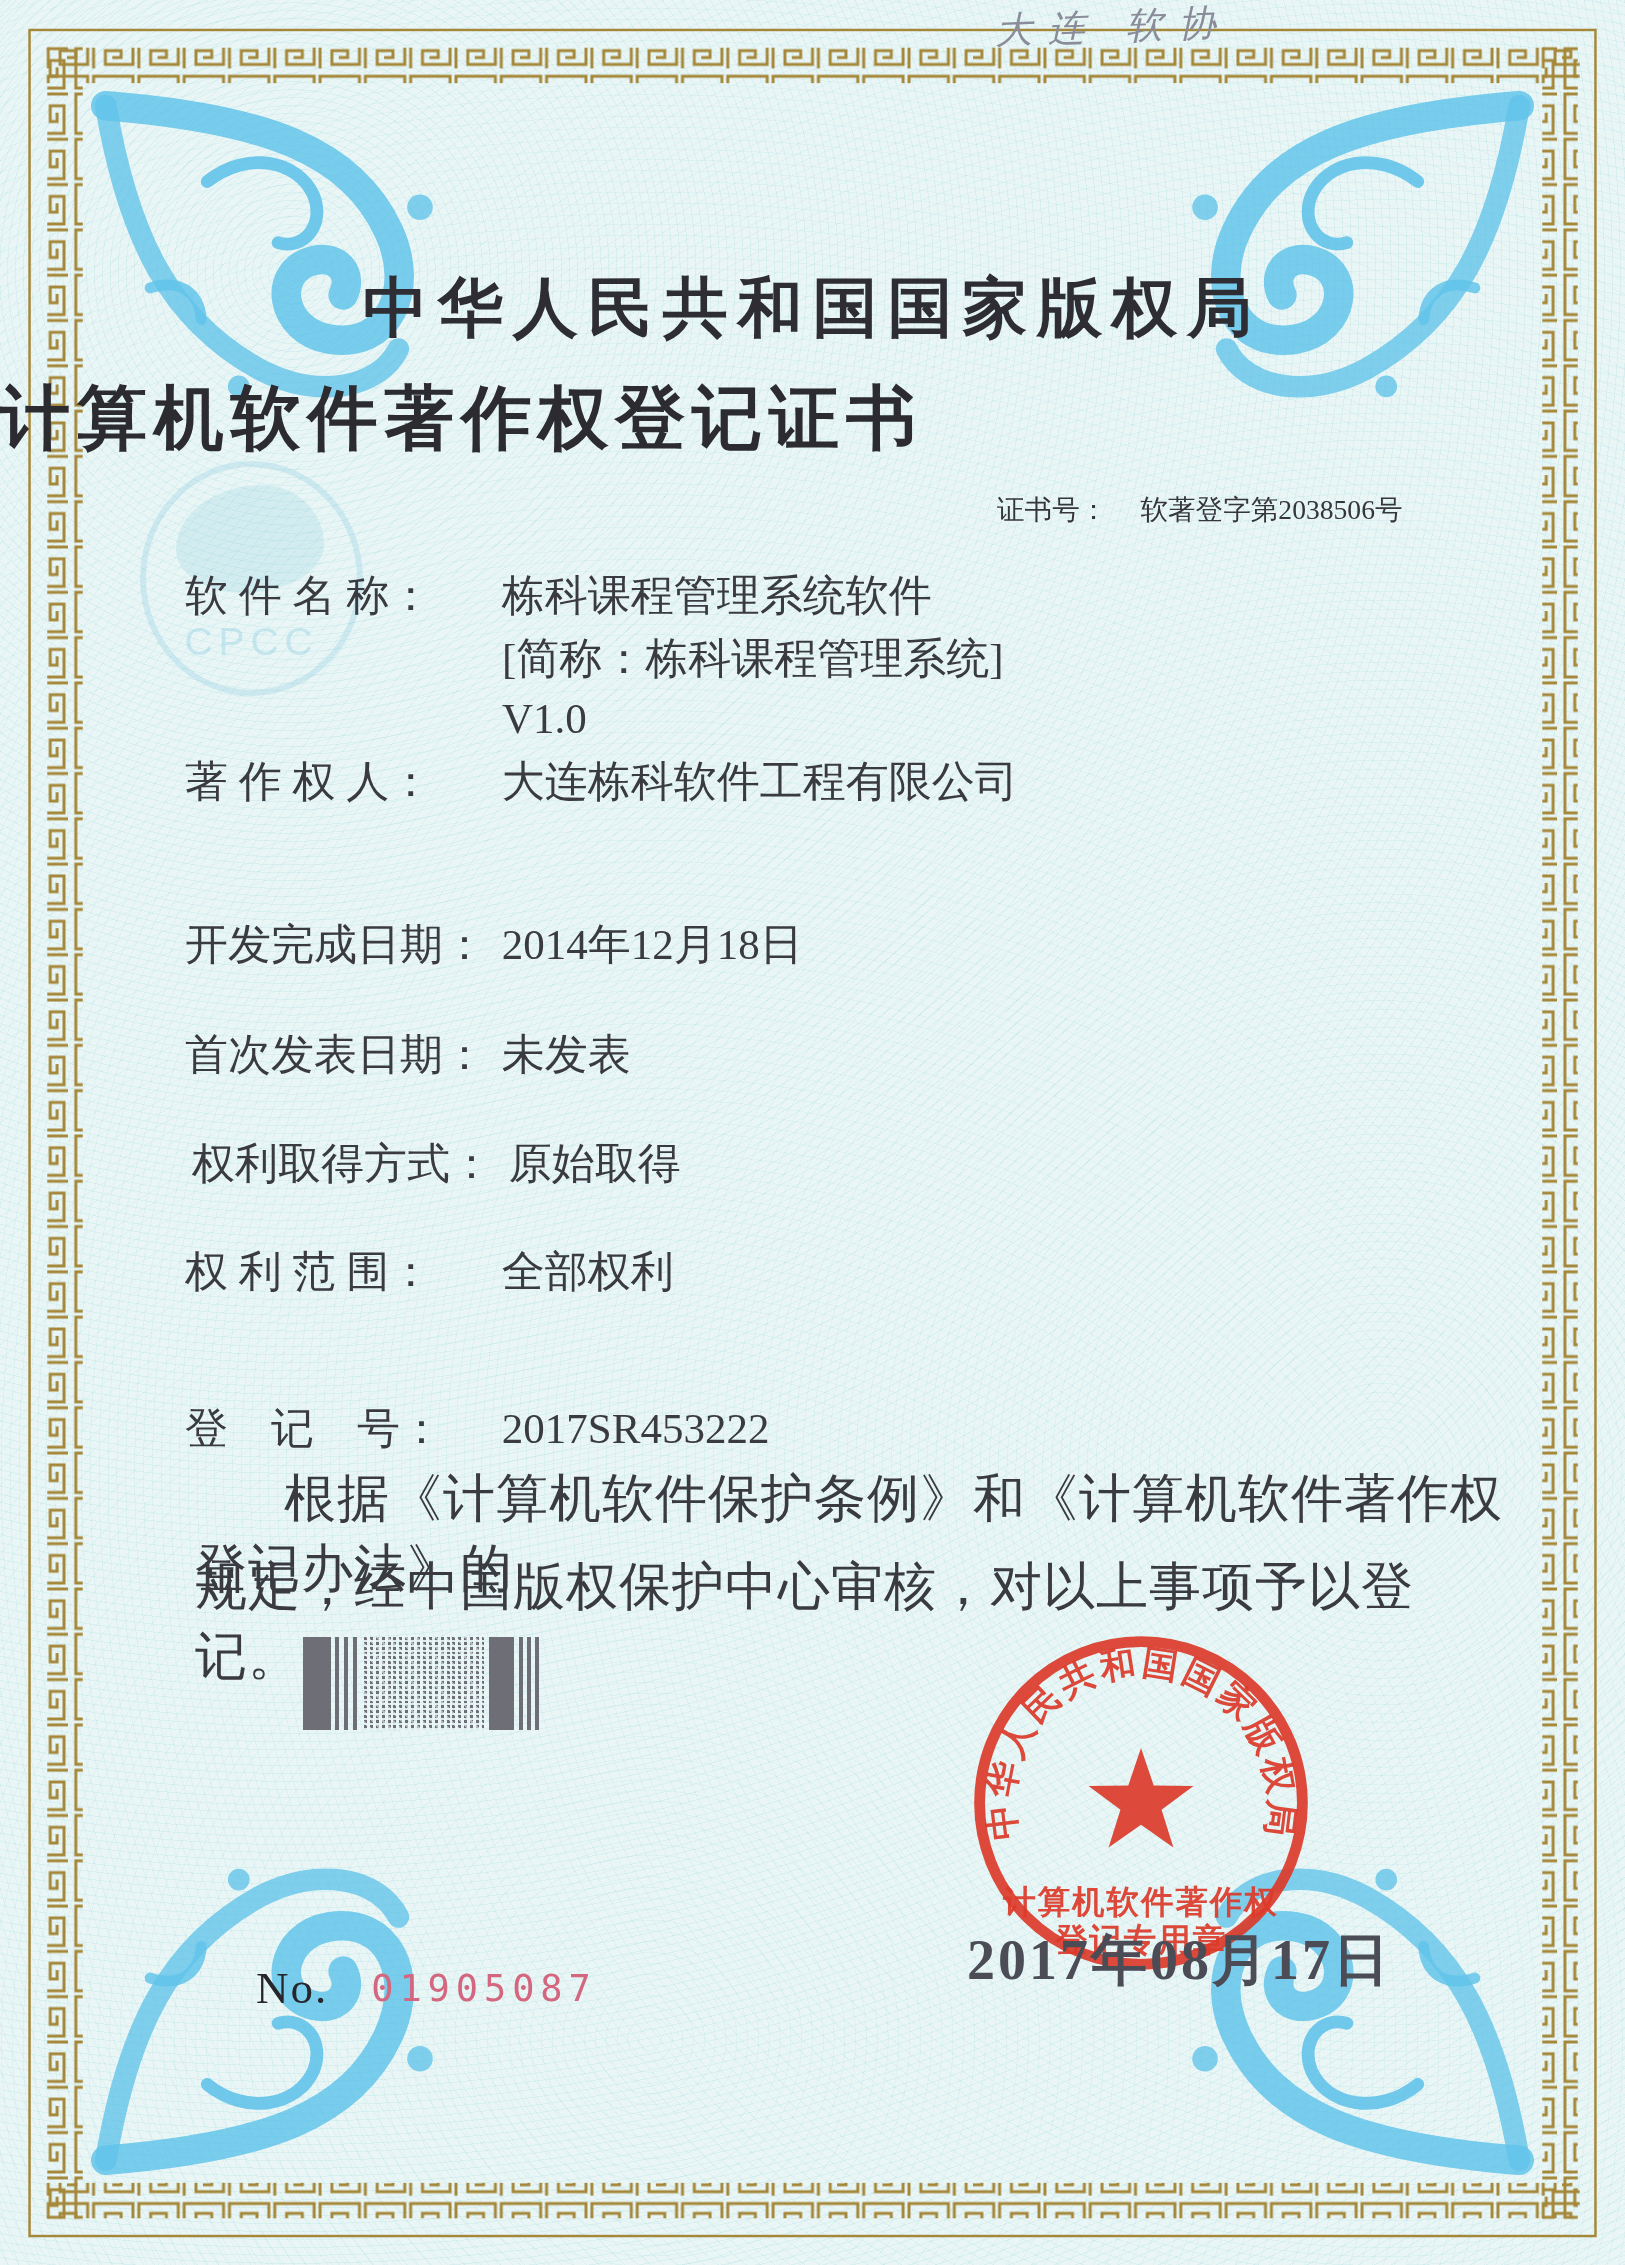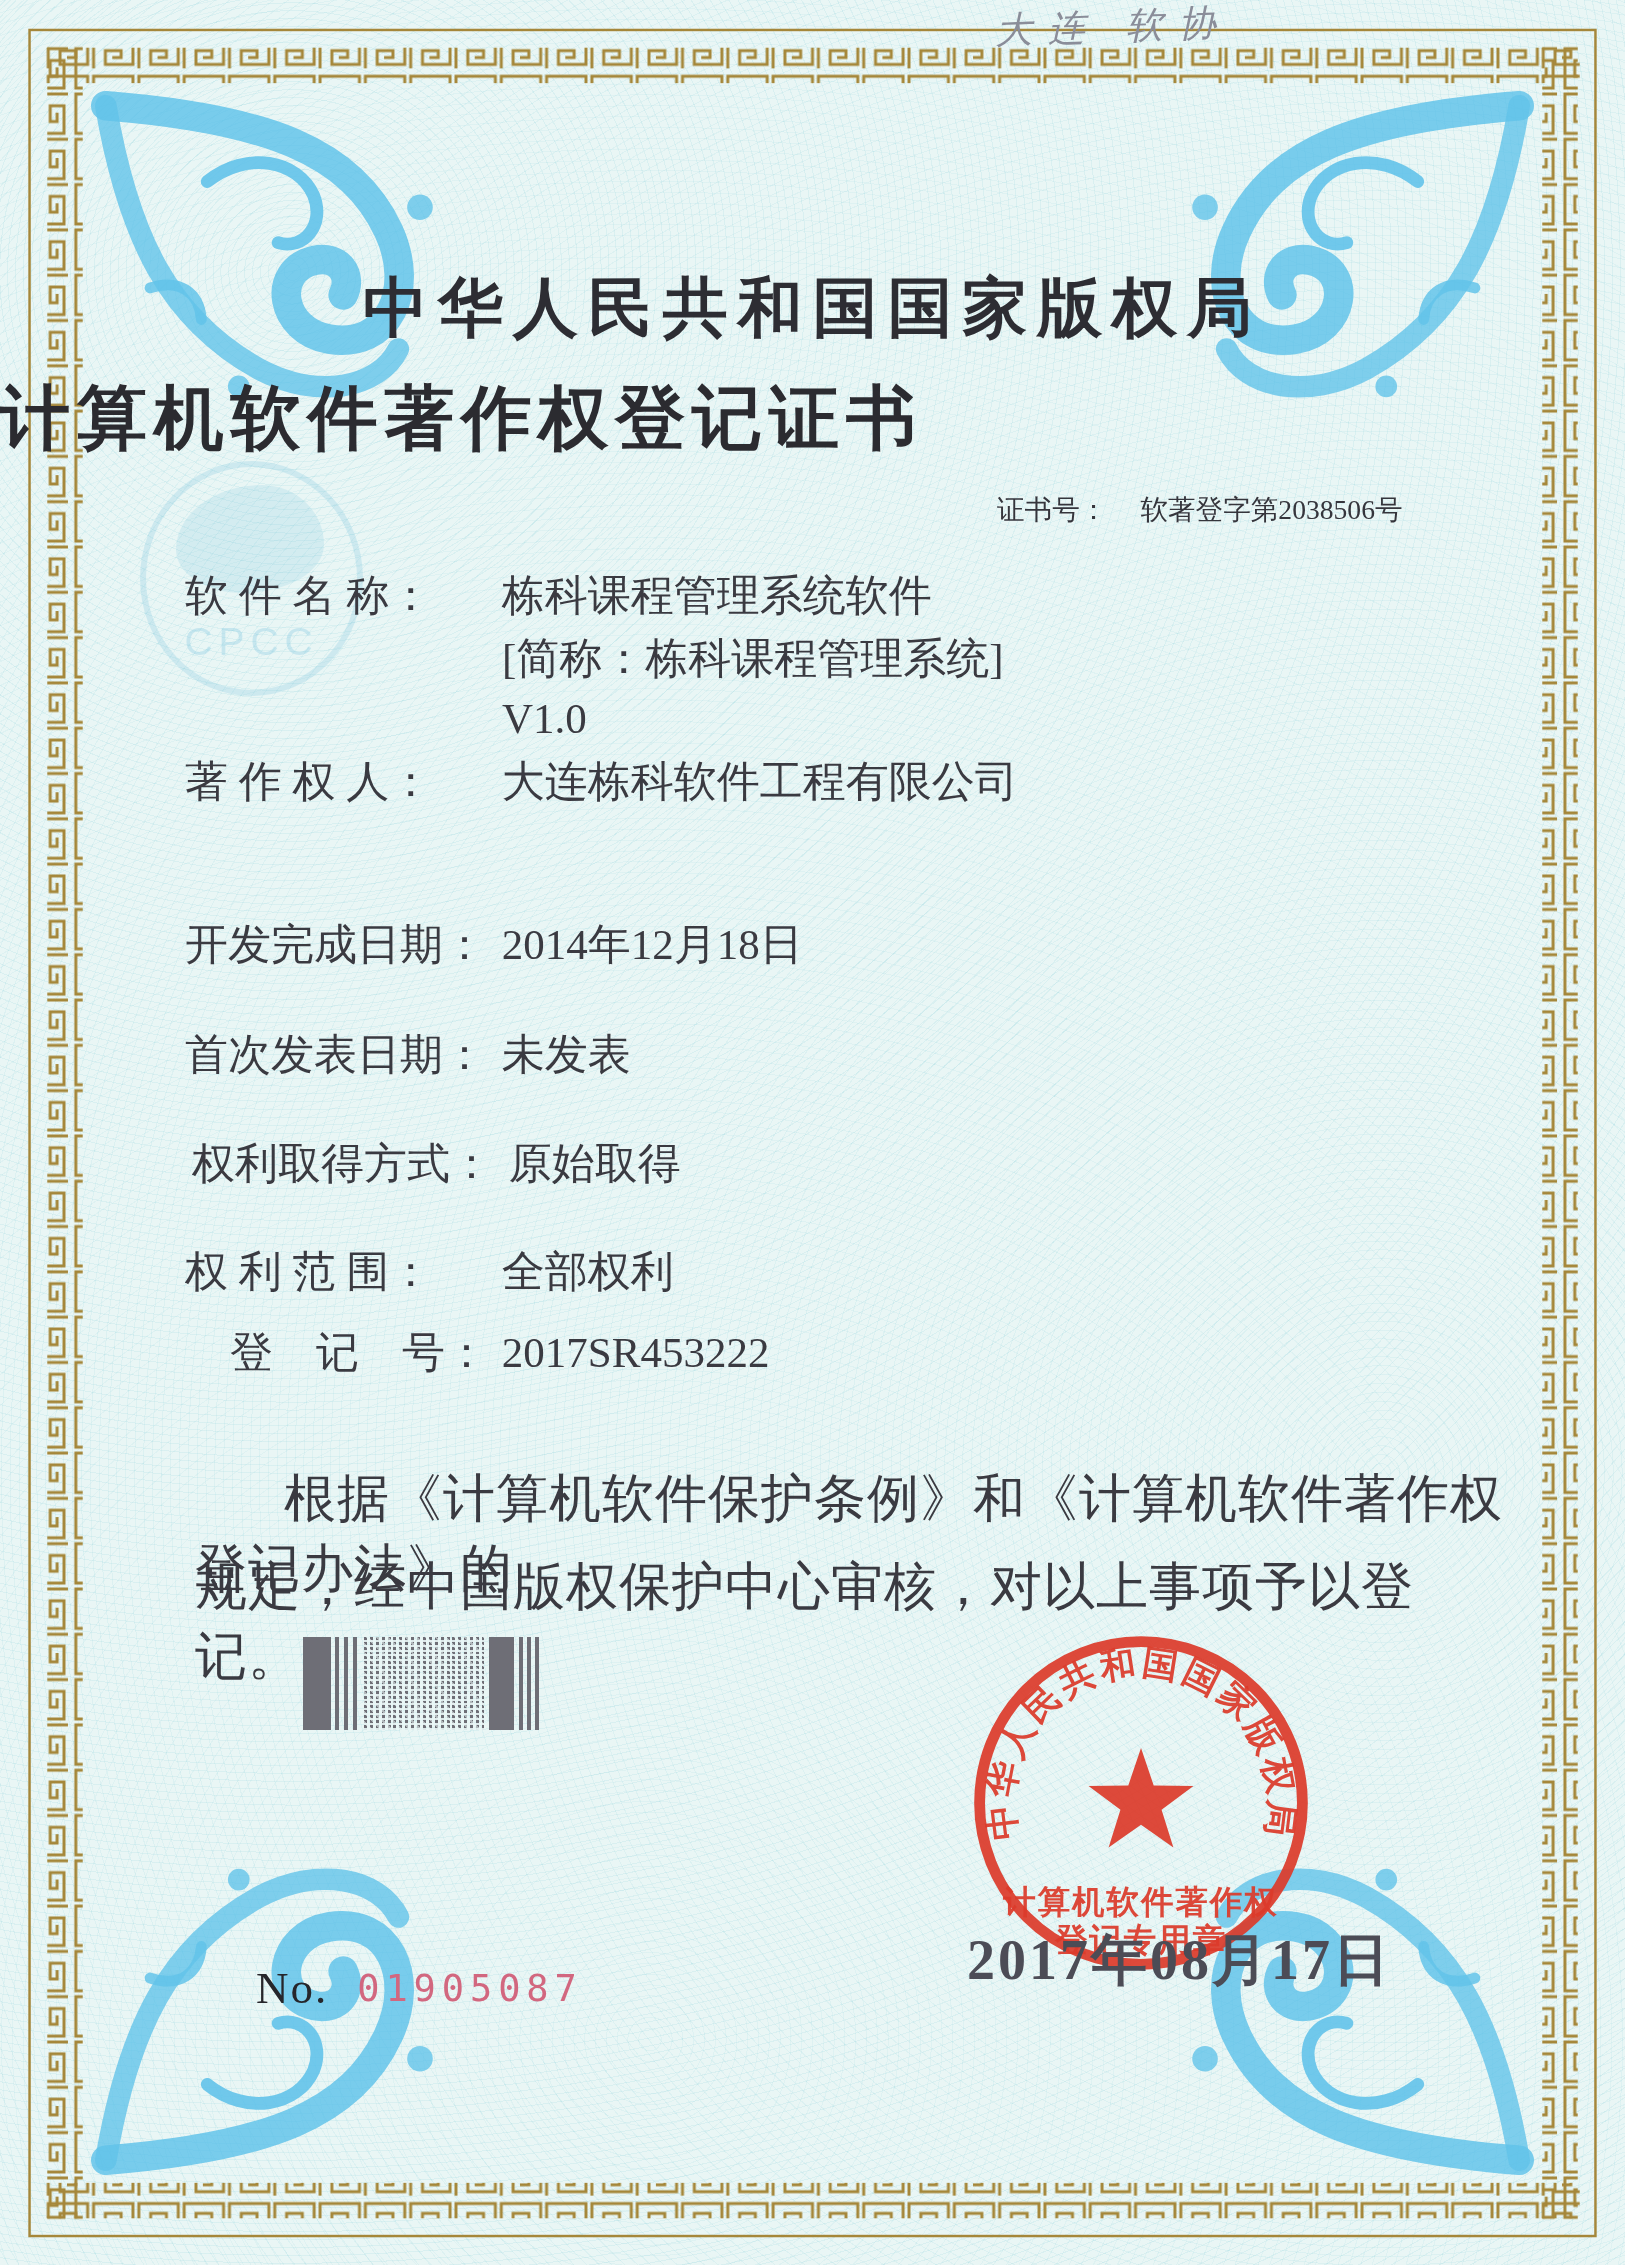--- a/index.html
+++ b/index.html
@@ -73,21 +73,21 @@
 
   .seal{left:954px;top:1616px;width:374px;height:374px;}
   .seal-date{
     left:967px;top:1923px;font-size:56px;font-weight:600;
     color:#4c4c56;letter-spacing:3px;white-space:nowrap;z-index:5;
   }
   .no-line{left:256px;top:1962px;white-space:nowrap;}
   .no-label{font-size:45px;color:#26262b;letter-spacing:2px;}
   .no-value{
     font-family:"DejaVu Sans Mono","Liberation Mono",monospace;
-    font-size:37px;color:#d2677f;letter-spacing:5.9px;margin-left:29px;
+    font-size:37px;color:#d2677f;letter-spacing:5.9px;margin-left:43px;
     vertical-align:2px;
   }
   .watermark{
     left:140px;top:461px;width:211px;height:223px;
     border:6.9px solid rgba(110,190,220,.28);
     border-radius:50%;
     opacity:.8;
     display:flex;align-items:flex-end;justify-content:center;
     pointer-events:none;
   }
@@ -193,21 +193,21 @@
   </div>
   <div class="abs field-row" style="top:1026px;">
     <span class="lbl">首次发表日期：</span><span class="val">未发表</span>
   </div>
   <div class="abs field-row" style="top:1135px;margin-left:7px;">
     <span class="lbl">权利取得方式：</span><span class="val">原始取得</span>
   </div>
   <div class="abs field-row" style="top:1243px;font-family:Liberation Serif, serif;">
     <span class="lbl">权 利 范 围：</span><span class="val">全部权利</span>
   </div>
-  <div class="abs field-row" style="top:1324px;text-align:right;">
+  <div class="abs field-row" style="top:1400px;">
     <span class="lbl">登　记　号：</span><span class="val">2017SR453222</span>
   </div>
 
   <div class="abs para-line para-indent" style="top:1464px;">根据《计算机软件保护条例》和《计算机软件著作权登记办法》的</div>
   <div class="abs para-line" style="top:1552px;">规定，经中国版权保护中心审核，对以上事项予以登记。</div>
 
   <div class="barcode abs">
     <div class="bc bc-solid-l"></div>
     <div class="bc-thin"></div>
     <div class="bc-noise"></div>

